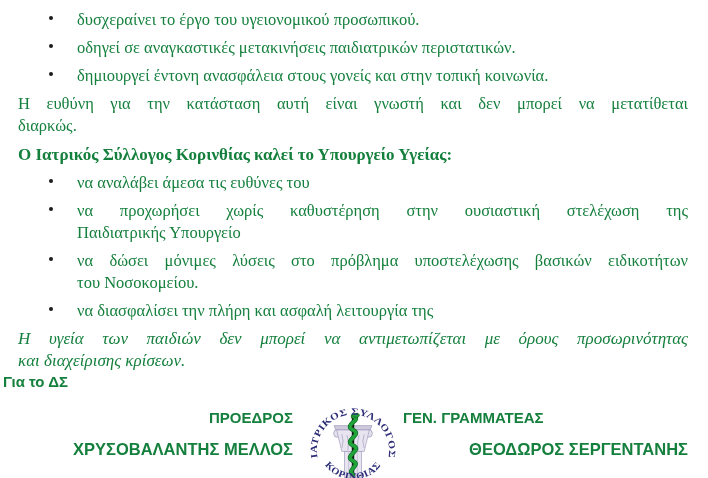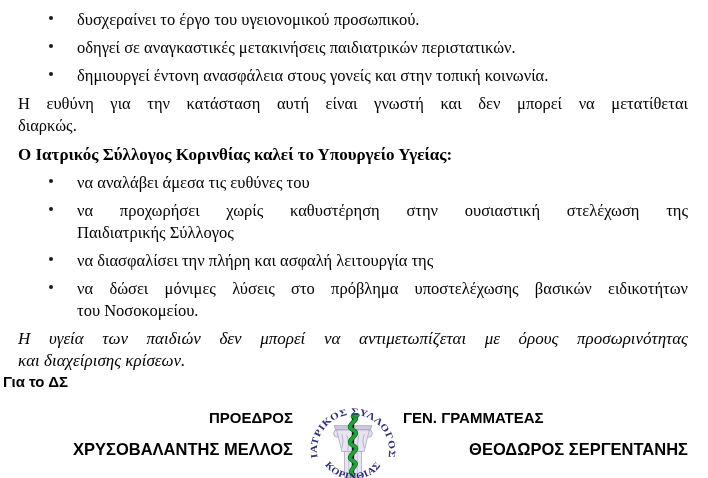--- a/index.html
+++ b/index.html
@@ -3,21 +3,21 @@
 <meta charset="utf-8">
 <style>
   html,body { margin:0; padding:0; }
   .page {
     position: relative;
     width: 708px;
     height: 478px;
     background: #ffffff;
     overflow: hidden;
     font-family: "Liberation Serif", serif;
-    color: #000000;
+    color: #15803d;
   }
   .content {
     padding: 3px 20px 0 18px;
     width: 670px;
     box-sizing: content-box;
   }
   .body-text { font-size: 16.5px; line-height: 22px; }
   .bullet-item {
     position: relative;
     padding-left: 59px;
@@ -107,30 +107,30 @@
 
     <div class="call-heading">Ο Ιατρικός Σύλλογος Κορινθίας καλεί το Υπουργείο Υγείας:</div>
 
     <div class="bullet-item">
       <span class="bullet-dot"></span>
       <div>να αναλάβει άμεσα τις ευθύνες του</div>
     </div>
     <div class="bullet-item">
       <span class="bullet-dot"></span>
       <div class="jline">να προχωρήσει χωρίς καθυστέρηση στην ουσιαστική στελέχωση της</div>
-      <div>Παιδιατρικής Σύλλογος</div>
-    </div>
-    <div class="bullet-item">
-      <span class="bullet-dot"></span>
-      <div>να διασφαλίσει την πλήρη και ασφαλή λειτουργία της</div>
+      <div>Παιδιατρικής Υπουργείο</div>
     </div>
     <div class="bullet-item">
       <span class="bullet-dot"></span>
       <div class="jline">να δώσει μόνιμες λύσεις στο πρόβλημα υποστελέχωσης βασικών ειδικοτήτων</div>
       <div>του Νοσοκομείου.</div>
+    </div>
+    <div class="bullet-item">
+      <span class="bullet-dot"></span>
+      <div>να διασφαλίσει την πλήρη και ασφαλή λειτουργία της</div>
     </div>
 
     <div class="closing">
       <div class="jline">Η υγεία των παιδιών δεν μπορεί να αντιμετωπίζεται με όρους προσωρινότητας</div>
       <div>και διαχείρισης κρίσεων.</div>
     </div>
 
     <div class="sig for-board">Για το ΔΣ</div>
 
     <div class="sig-row">

